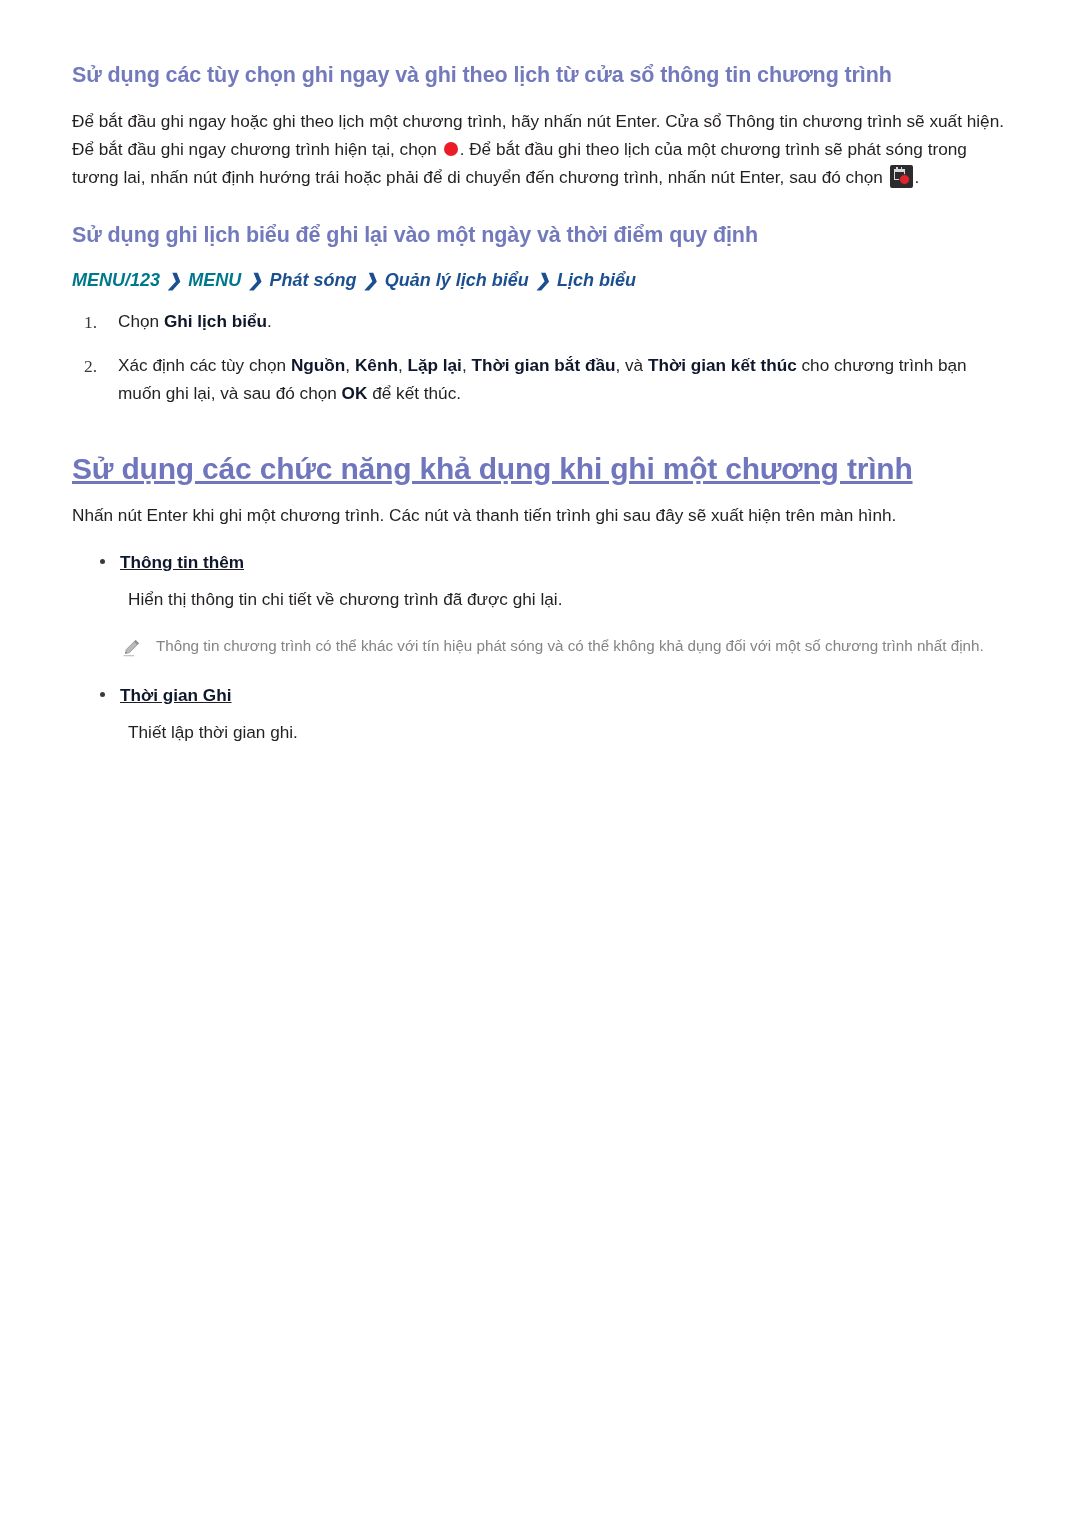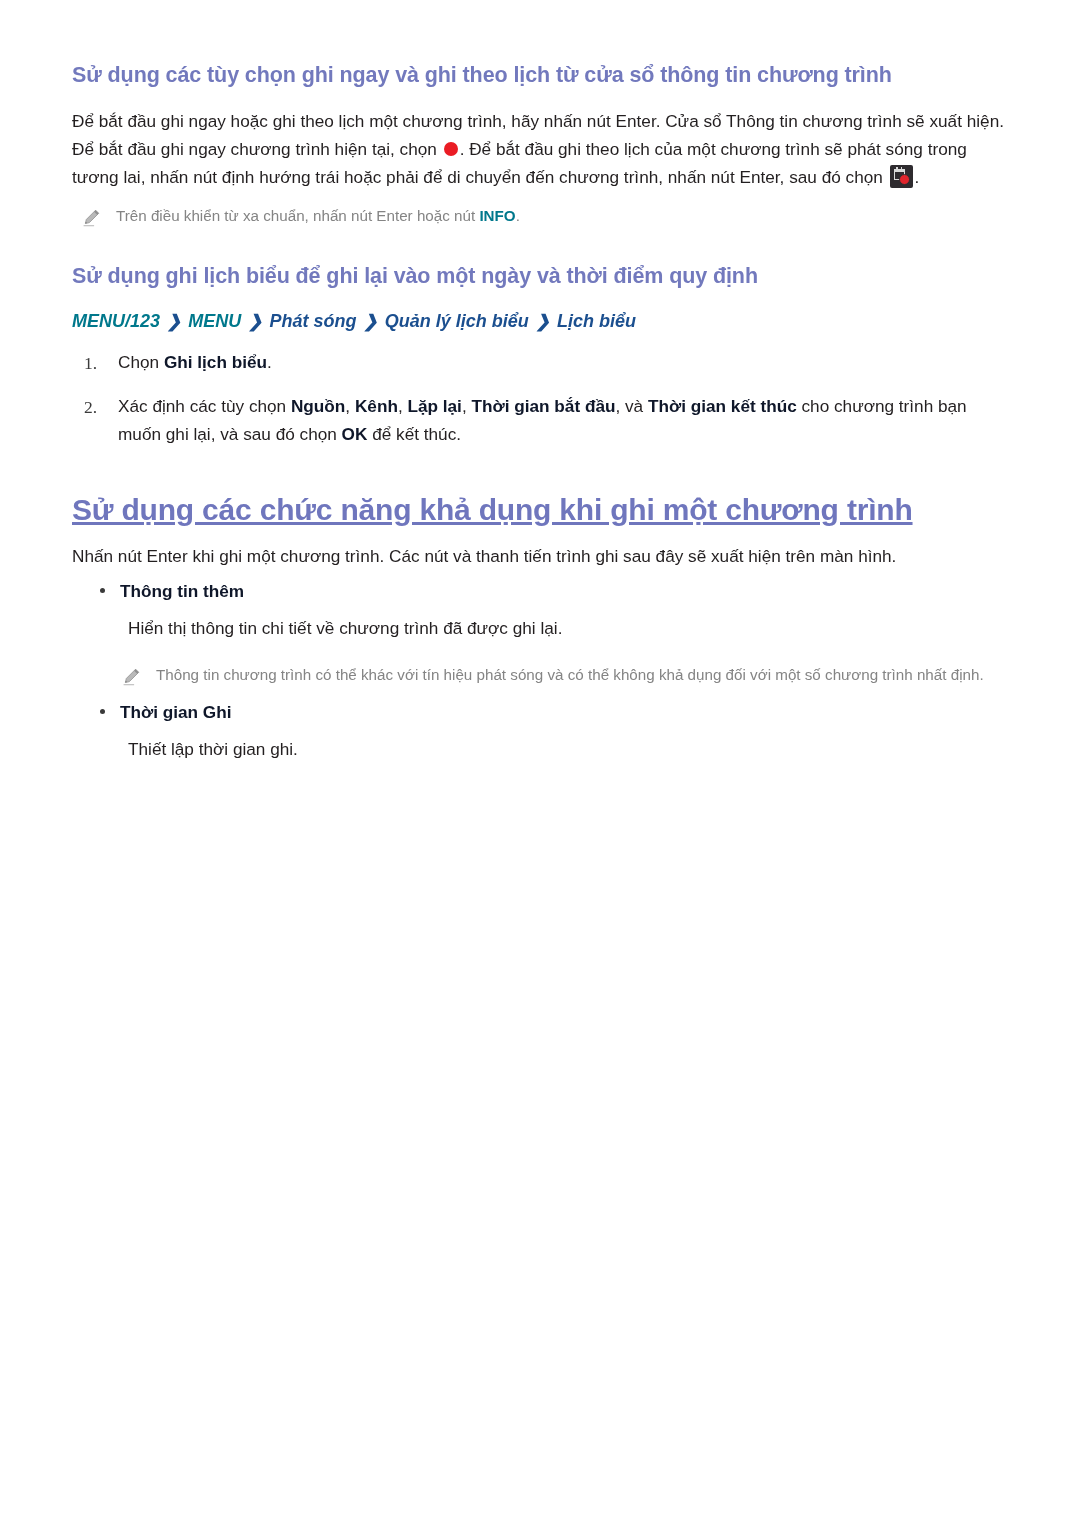--- a/index.html
+++ b/index.html
@@ -176,21 +176,22 @@
     top: 0;
     font-size: 17.5px;
     color: #3b3b3b;
     font-family: "Liberation Serif", serif;
   }
 
   
   .bullet-row {
     position: relative;
     padding-left: 48px;
-    margin-top: 8px;
+    margin-top: 20px;
+    text-decoration: underline;
   }
   .bullet-row .dot {
     position: absolute;
     left: 28px;
     top: 9px;
     width: 5px;
     height: 5px;
     border-radius: 50%;
     background: #3a3a3a;
   }
@@ -221,33 +222,20 @@
   <div class="content">
 
     <h2 class="h-section">Sử dụng các tùy chọn ghi ngay và ghi theo lịch từ cửa sổ thông tin chương trình</h2>
 
     <p class="para">
       <span>Để bắt đầu ghi ngay hoặc ghi theo lịch một chương trình, hãy nhấn nút Enter. Cửa sổ Thông tin chương trình sẽ xuất hiện. Để bắt đầu ghi ngay chương trình hiện tại, chọn</span>
       <span class="rec-dot"></span><span>. Để bắt đầu ghi theo lịch của một chương trình sẽ phát sóng trong tương lai, nhấn nút định hướng trái hoặc phải để di chuyển đến chương trình, nhấn nút Enter, sau đó chọn</span>
       <span class="sched-icon"><span class="cal"></span><span class="dot"></span></span><span>.</span>
     </p>
 
-    <div class="note lvl1">
-      <div class="pencil">
-        <svg width="22" height="22" viewBox="0 0 22 22" aria-hidden="true">
-          <path d="M15.6 3.2 l3.1 3.1 -9.3 9.3 -4.0 0.9 0.9 -4.0 z" fill="#b9b9b9" stroke="#9a9a9a" stroke-width="0.9"></path>
-          <path d="M15.6 3.2 l3.1 3.1 -1.5 1.5 -3.1 -3.1 z" fill="#8f8f8f"></path>
-          <path d="M5.4 16.5 l1.6 -0.4 -1.2 -1.2 z" fill="#6e6e6e"></path>
-          <rect x="3.6" y="18.0" width="10.5" height="1.3" fill="#c6c6c6"></rect>
-        </svg>
-      </div>
-      <div class="note-text">
-        <span>Trên điều khiển từ xa chuẩn, nhấn nút Enter hoặc nút </span><span class="b-teal">INFO</span><span>.</span>
-      </div>
-    </div>
 
     <div class="blk">
       <h2 class="h-section">Sử dụng ghi lịch biểu để ghi lại vào một ngày và thời điểm quy định</h2>
 
       <div class="breadcrumb" id="breadcrumb"><span class="b-teal">MENU/123</span><span class="sep">❯</span><span class="b-teal">MENU</span><span class="sep">❯</span><span class="b-navy">Phát sóng</span><span class="sep">❯</span><span class="b-navy">Quản lý lịch biểu</span><span class="sep">❯</span><span class="b-navy">Lịch biểu</span></div>
 
       <ol class="steps" id="steps-list">
           <li><span class="num">1.</span><span>Chọn </span><span class="b-blue">Ghi lịch biểu</span><span>.</span></li>
           <li><span class="num">2.</span><span>Xác định các tùy chọn </span><span class="b-blue">Nguồn</span><span>, </span><span class="b-blue">Kênh</span><span>, </span><span class="b-blue">Lặp lại</span><span>, </span><span class="b-blue">Thời gian bắt đầu</span><span>, và </span><span class="b-blue">Thời gian kết thúc</span><span> cho chương trình bạn muốn ghi lại, và sau đó chọn </span><span class="b-blue">OK</span><span> để kết thúc.</span></li>
         </ol>

